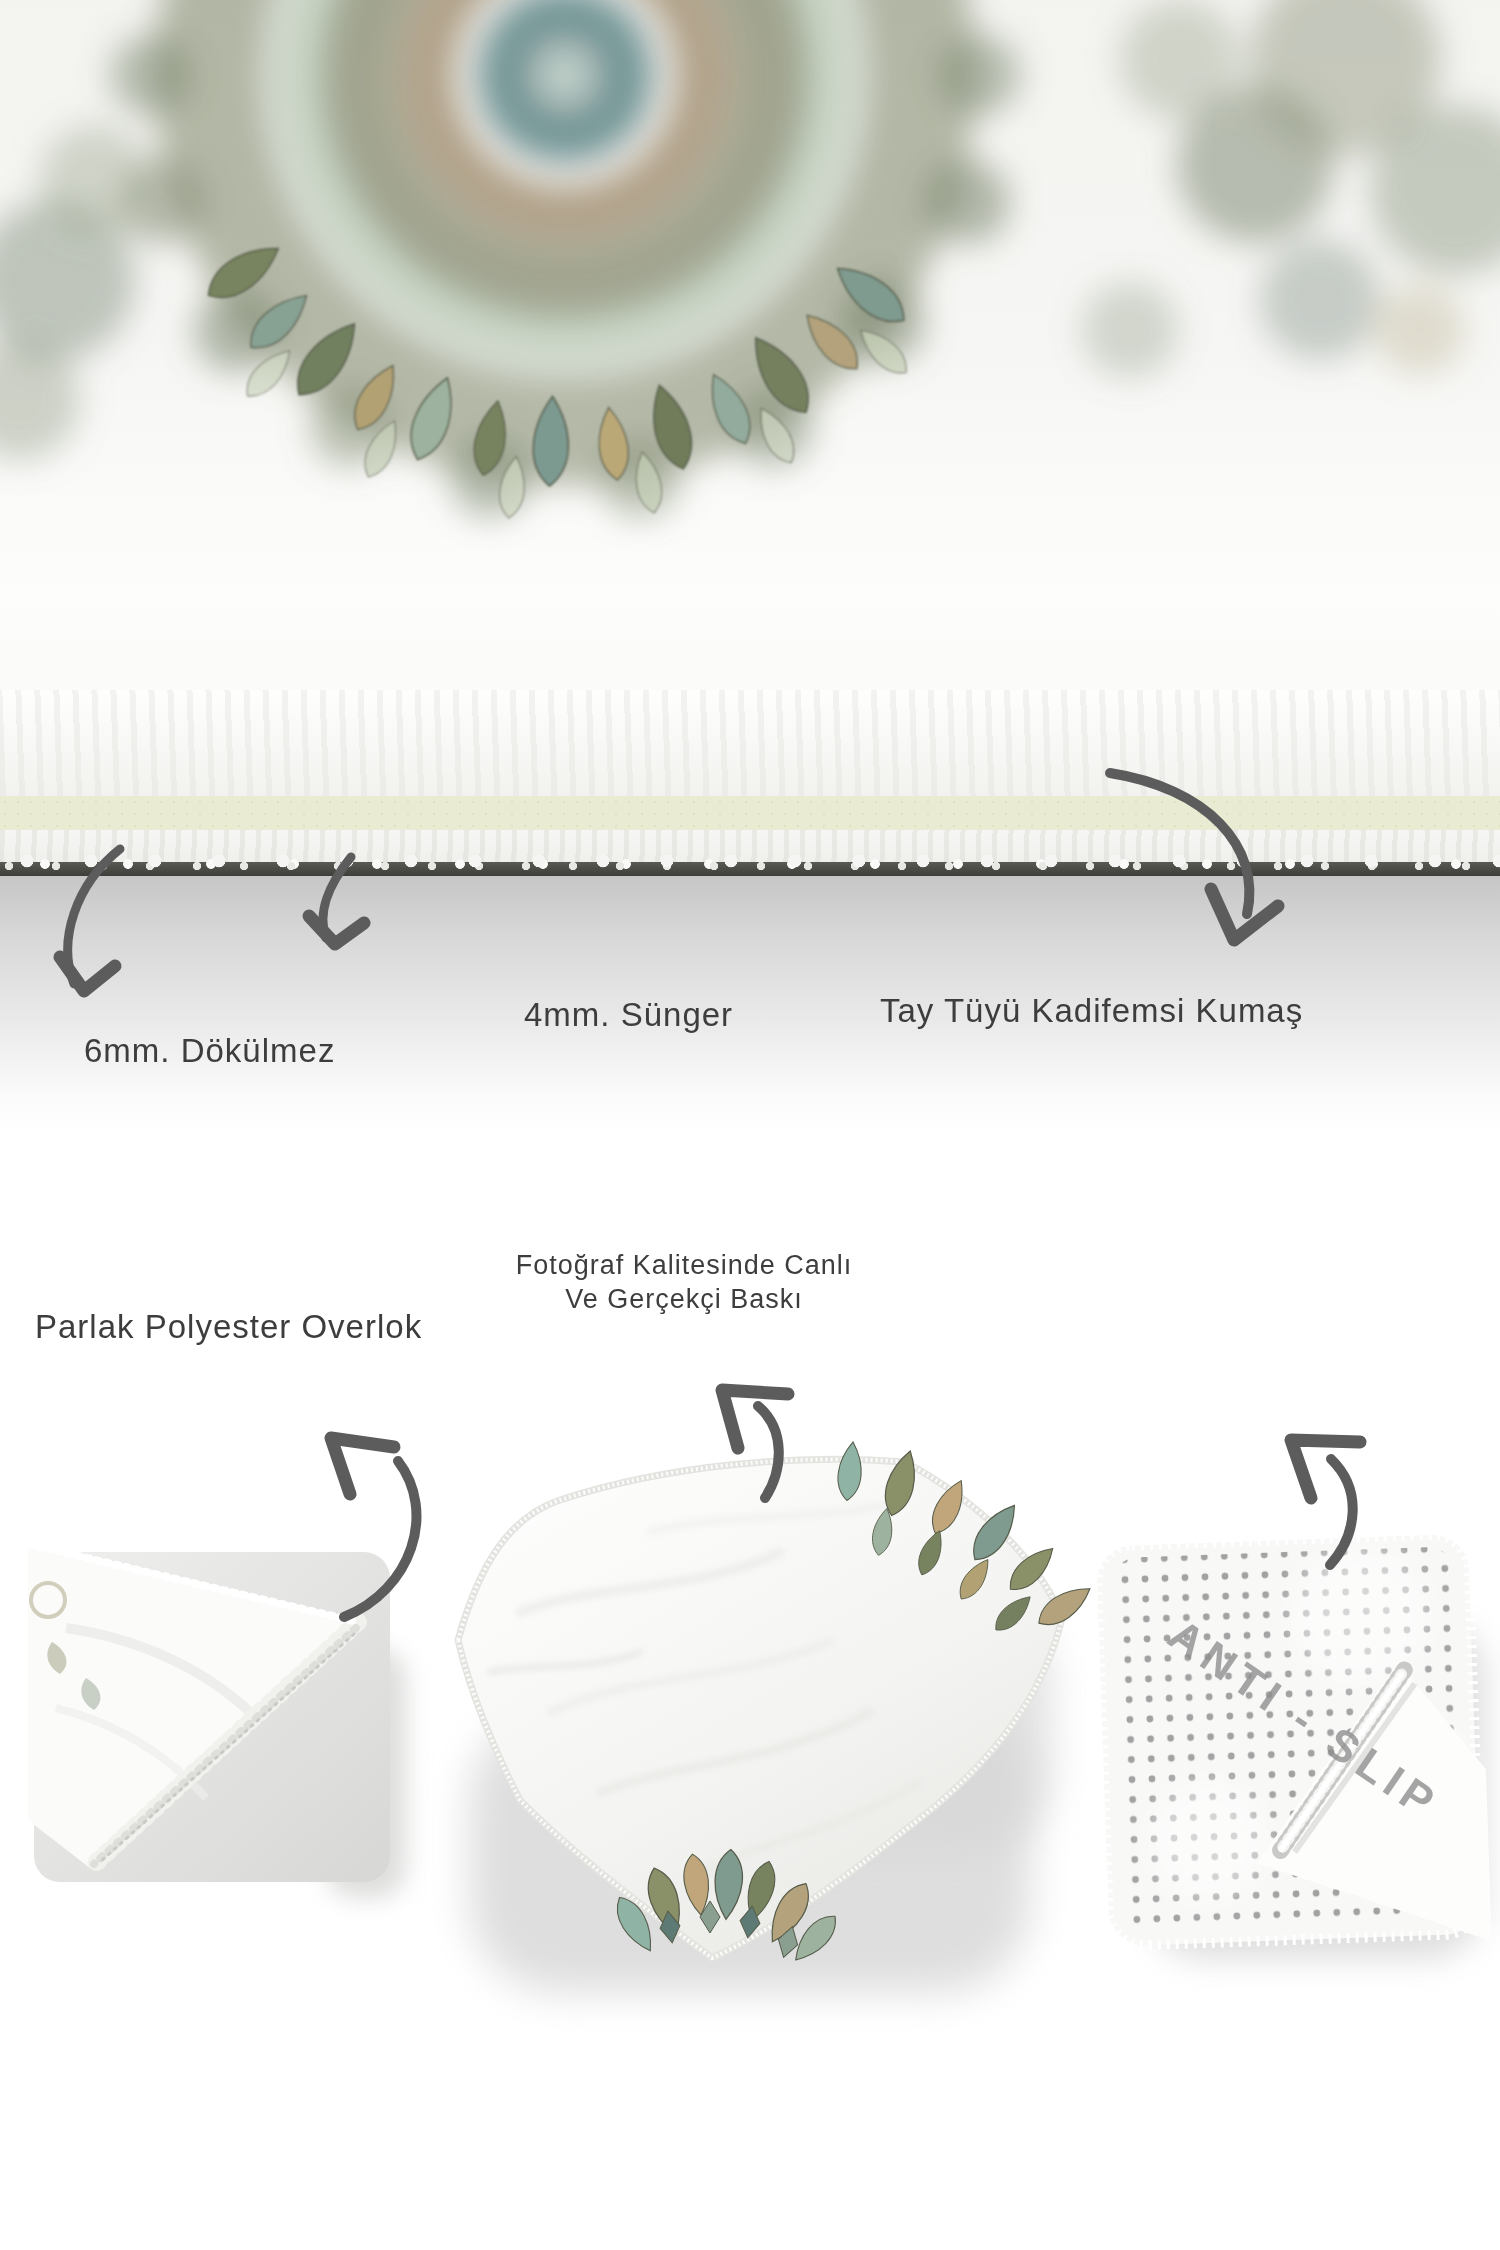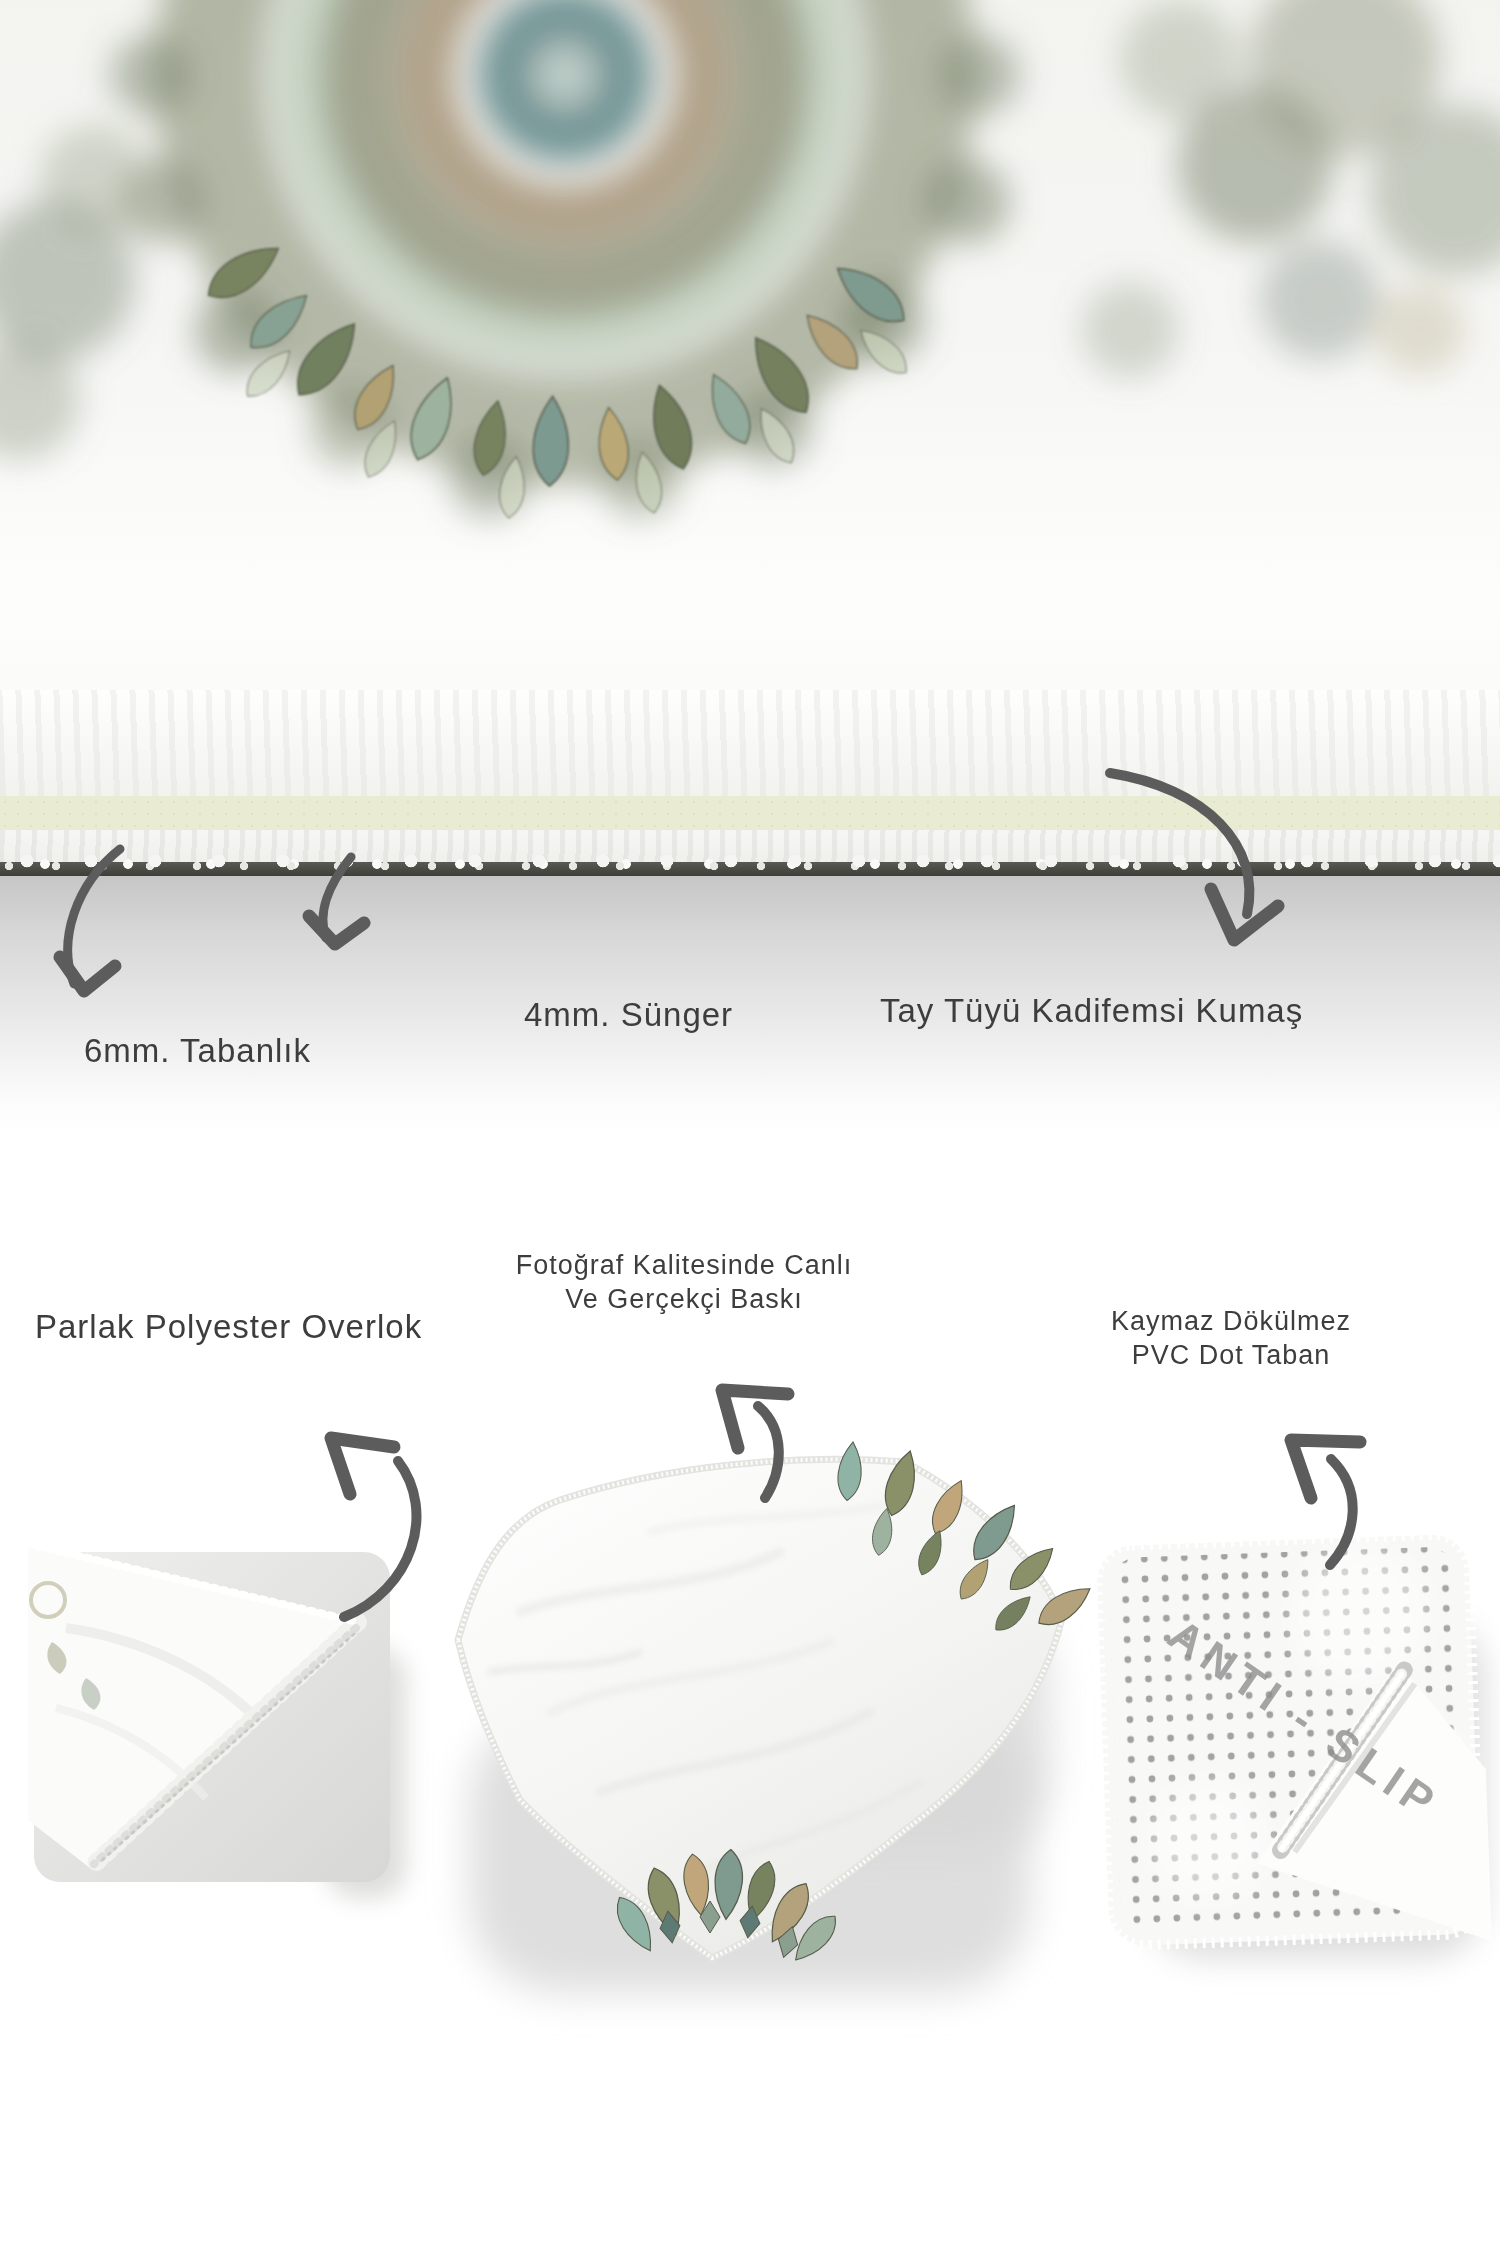--- a/index.html
+++ b/index.html
@@ -144,32 +144,28 @@
     <g>
       <path d="M 765 1498 C 783 1470, 786 1430, 758 1406" stroke-width="10"></path>
       <path d="M 788 1394 L 722 1390 L 738 1448" stroke-width="13"></path>
     </g>
     <g>
       <path d="M 1330 1565 C 1357 1535, 1363 1490, 1331 1459" stroke-width="10"></path>
       <path d="M 1360 1442 L 1291 1440 L 1311 1498" stroke-width="13"></path>
     </g>
   </svg>
 
-  <div class="lbl" style="left:84px;top:1032px">6mm. Tabanlık</div>
+  <div class="lbl" style="left:84px;top:1032px">6mm. Dökülmez</div>
   <div class="lbl" style="left:524px;top:996px">4mm. Sünger</div>
   <div class="lbl" style="left:35px;top:1308px">Parlak Polyester Overlok</div>
 
   <div class="lbl" style="left:880px;top:992px">Tay Tüyü Kadifemsi Kumaş</div>
   <div class="lbl-block" style="left:429px;top:1248px;width:510px">
     <div>Fotoğraf Kalitesinde Canlı</div>
     <div>Ve Gerçekçi Baskı</div>
-  </div>
-  <div class="lbl-block" style="left:1066px;top:1304px;width:330px">
-    <div>Kaymaz Dökülmez</div>
-    <div>PVC Dot Taban</div>
   </div>
 
   <svg class="svg-abs" style="left:26px;top:1538px" width="376" height="356" viewBox="0 0 376 356">
     <defs>
       <linearGradient id="lg" x1="0" y1="0" x2="1" y2="1">
         <stop offset="0" stop-color="#efefee"></stop>
           <stop offset="1" stop-color="#d7d7d6"></stop>
       </linearGradient>
       <filter id="bl14" x="-40%" y="-40%" width="180%" height="180%">
           <feGaussianBlur stdDeviation="12"></feGaussianBlur>

